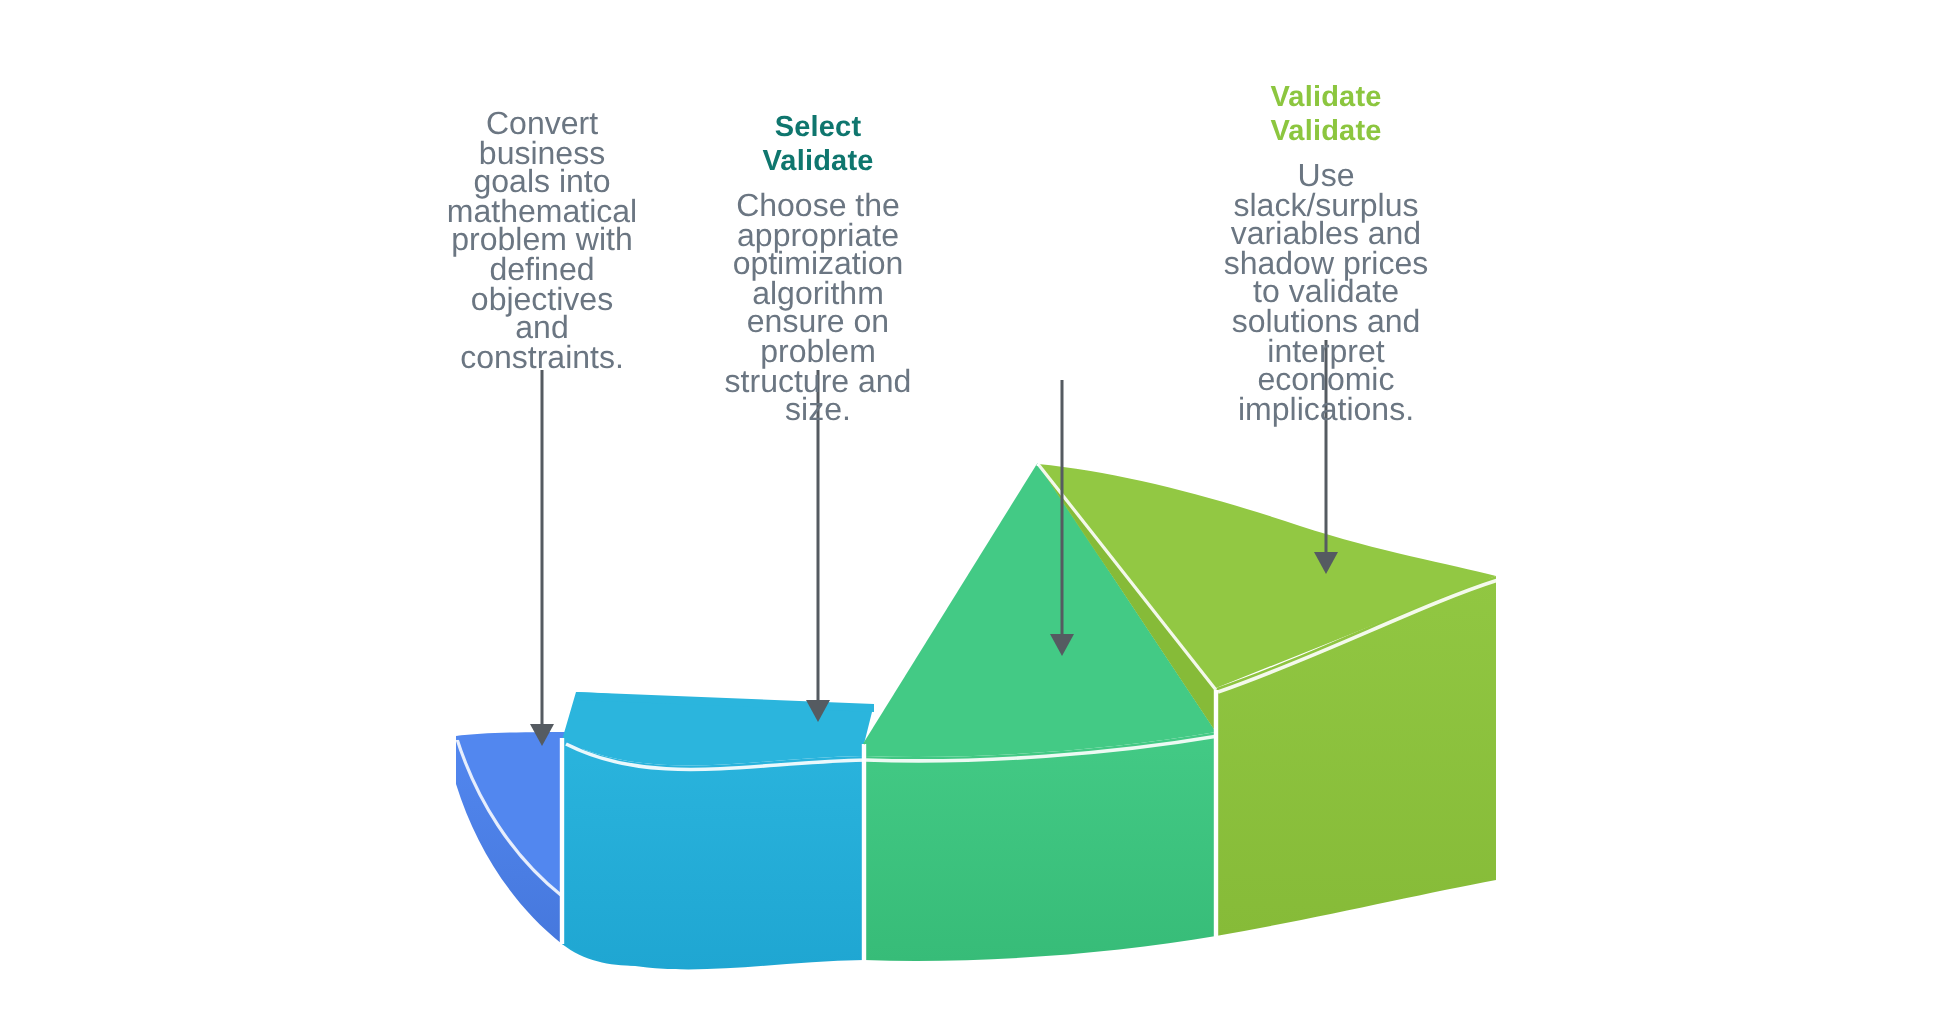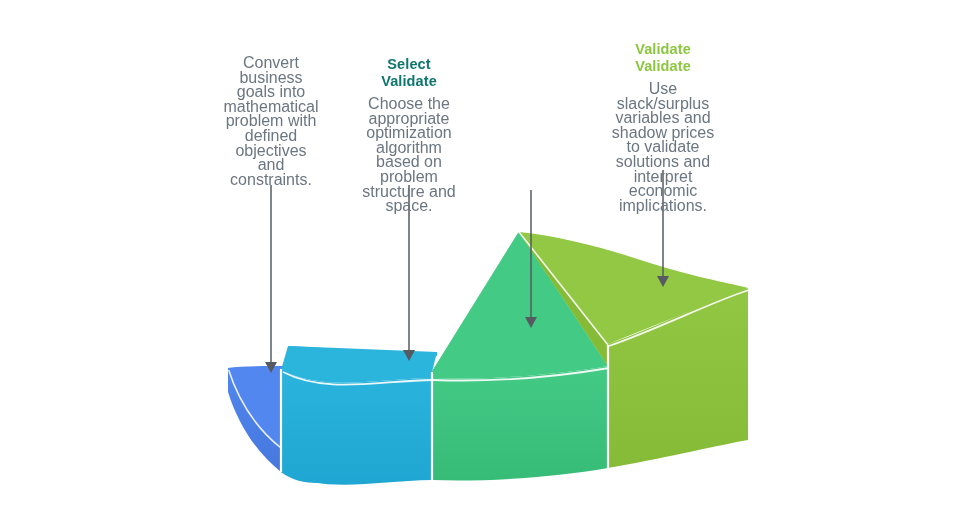--- a/index.html
+++ b/index.html
@@ -184,21 +184,21 @@
 
   <div class="label-block" style="left:221px; top:56px; width:100px;">
     <div class="label-desc">Convert business goals into mathematical problem with defined objectives and constraints.</div>
   </div>
 
   <div class="label-block" style="left:361px; top:56px; width:96px;">
     <div class="label-title" style="color:#0f766e;">
       <span>Select</span><br>
       <span>Validate</span>
     </div>
-    <div class="label-desc">Choose the appropriate optimization algorithm based on problem structure and space.</div>
+    <div class="label-desc">Choose the appropriate optimization algorithm ensure on problem structure and size.</div>
   </div>
 
 
   <div class="label-block" style="left:609px; top:41px; width:108px;">
     <div class="label-title" style="color:#8cc63f;">
       <span>Validate</span><br>
       <span>Validate</span>
     </div>
     <div class="label-desc">Use slack/surplus variables and shadow prices to validate solutions and interpret economic implications.</div>
   </div>

